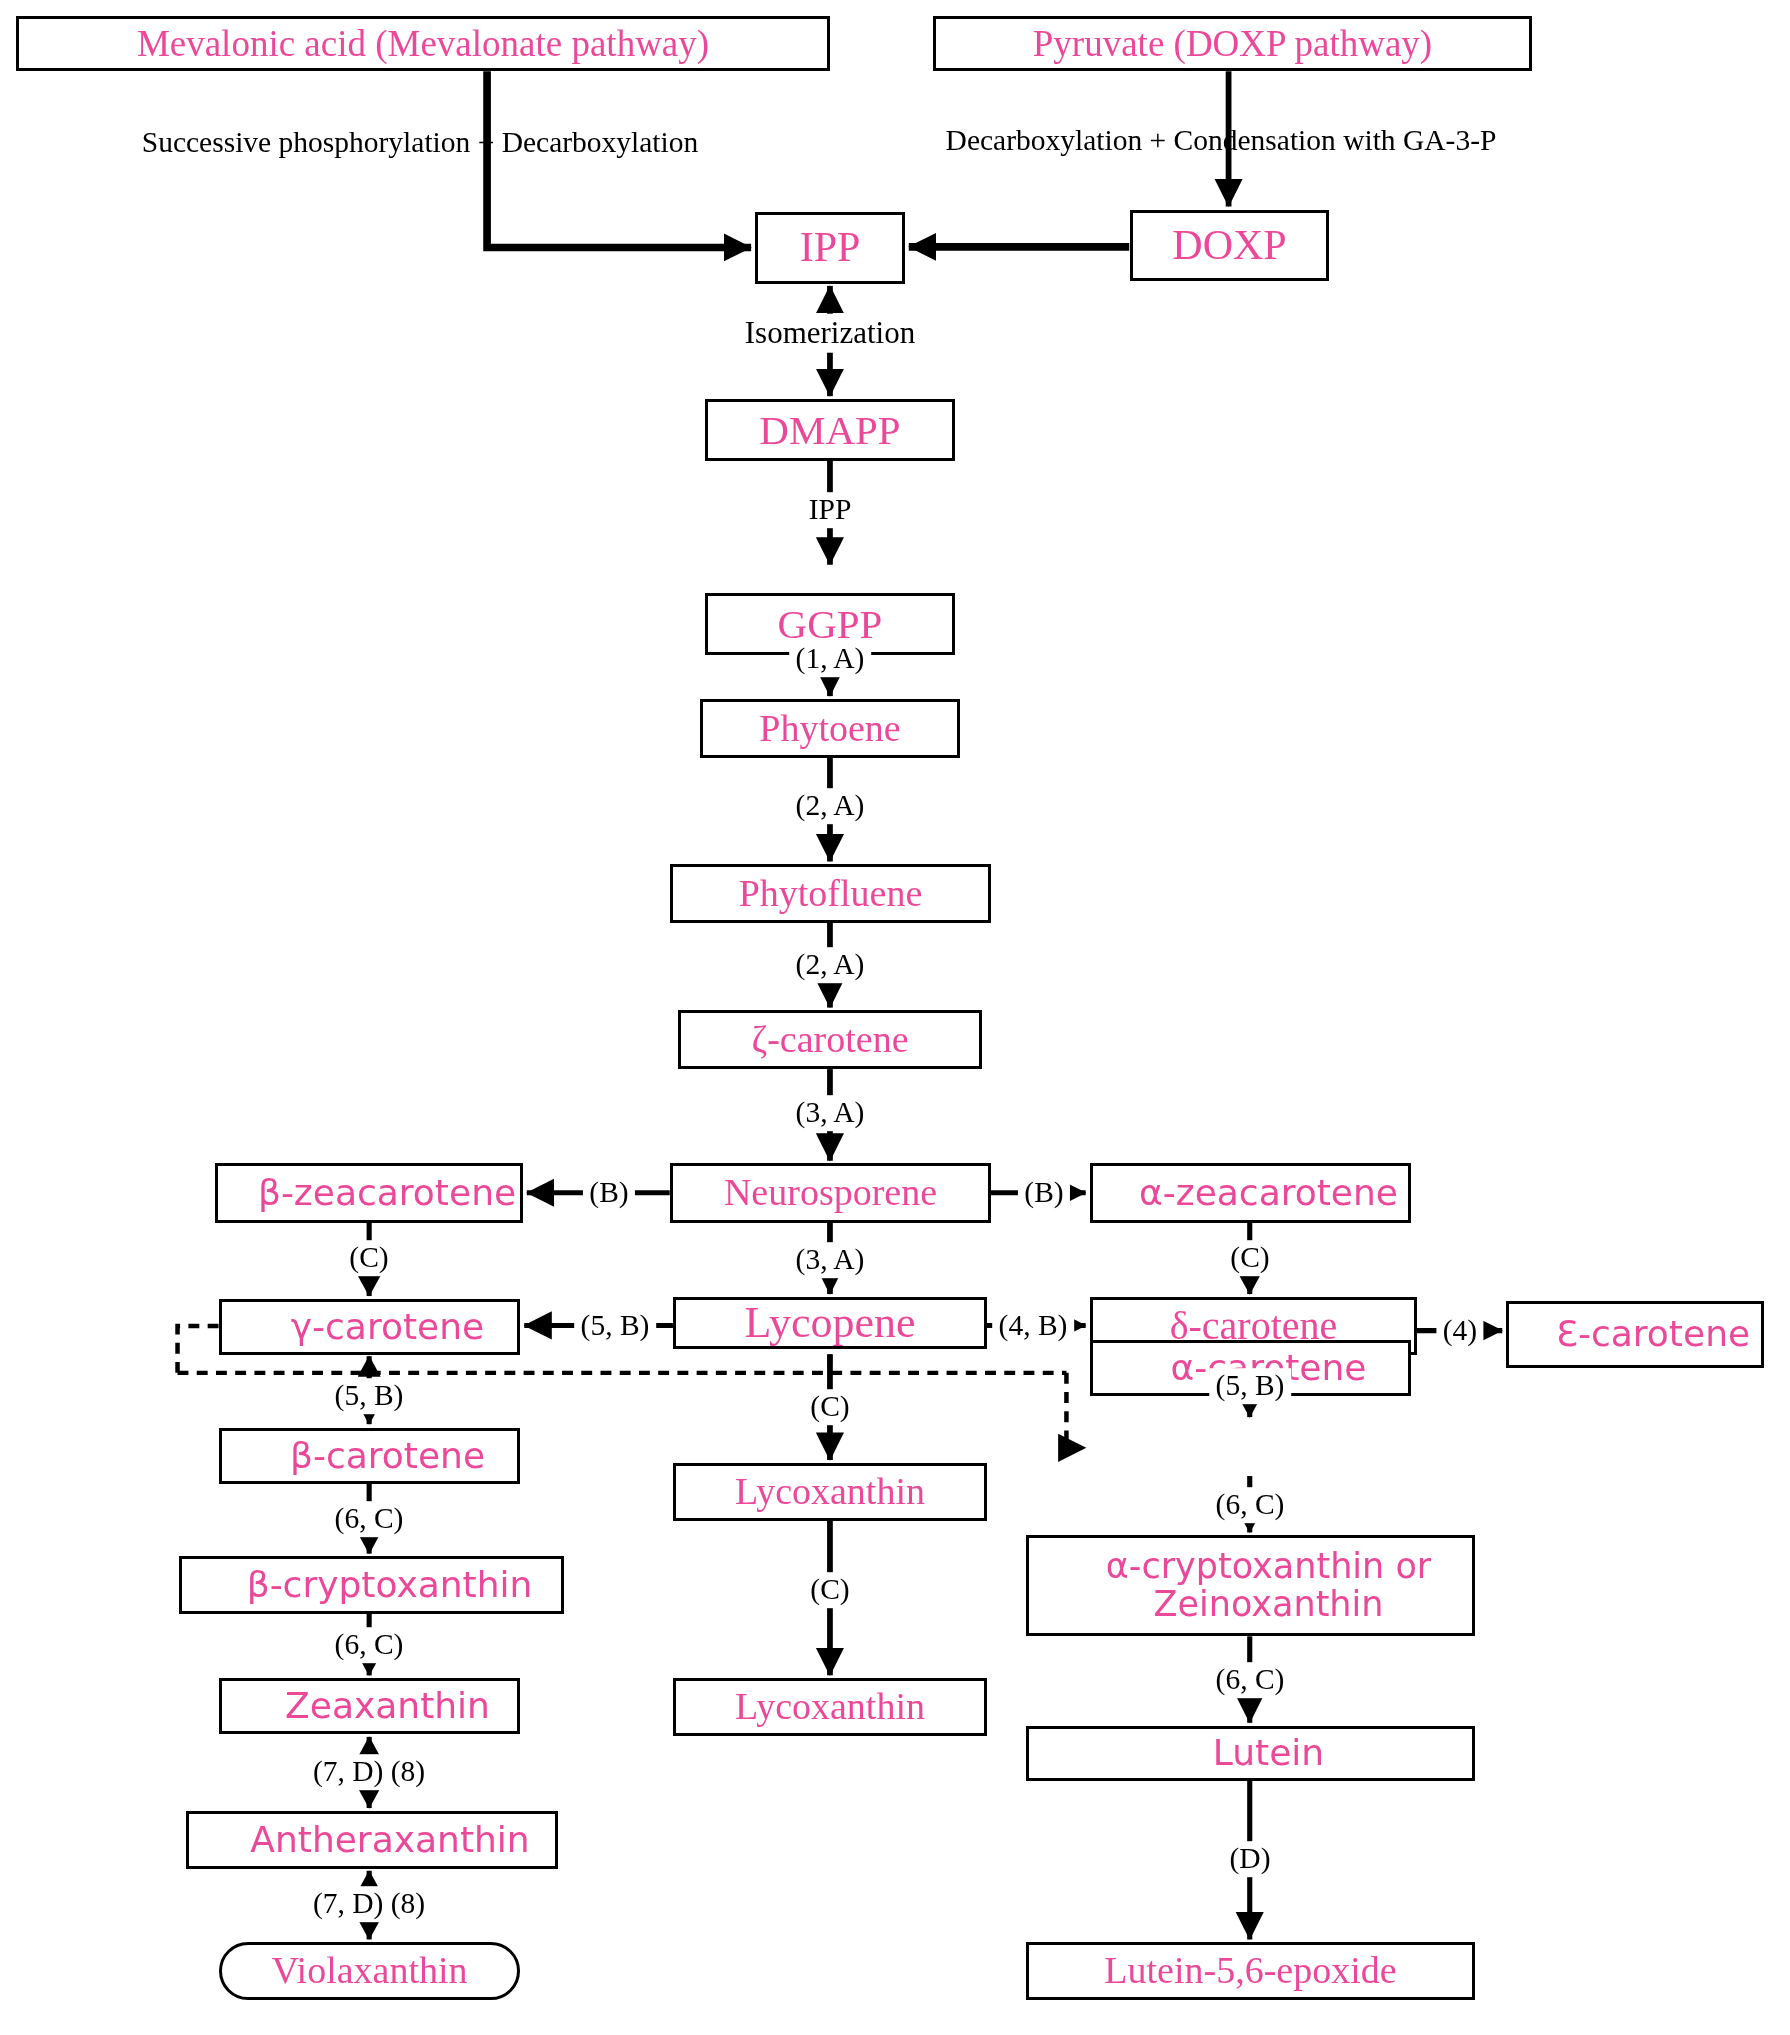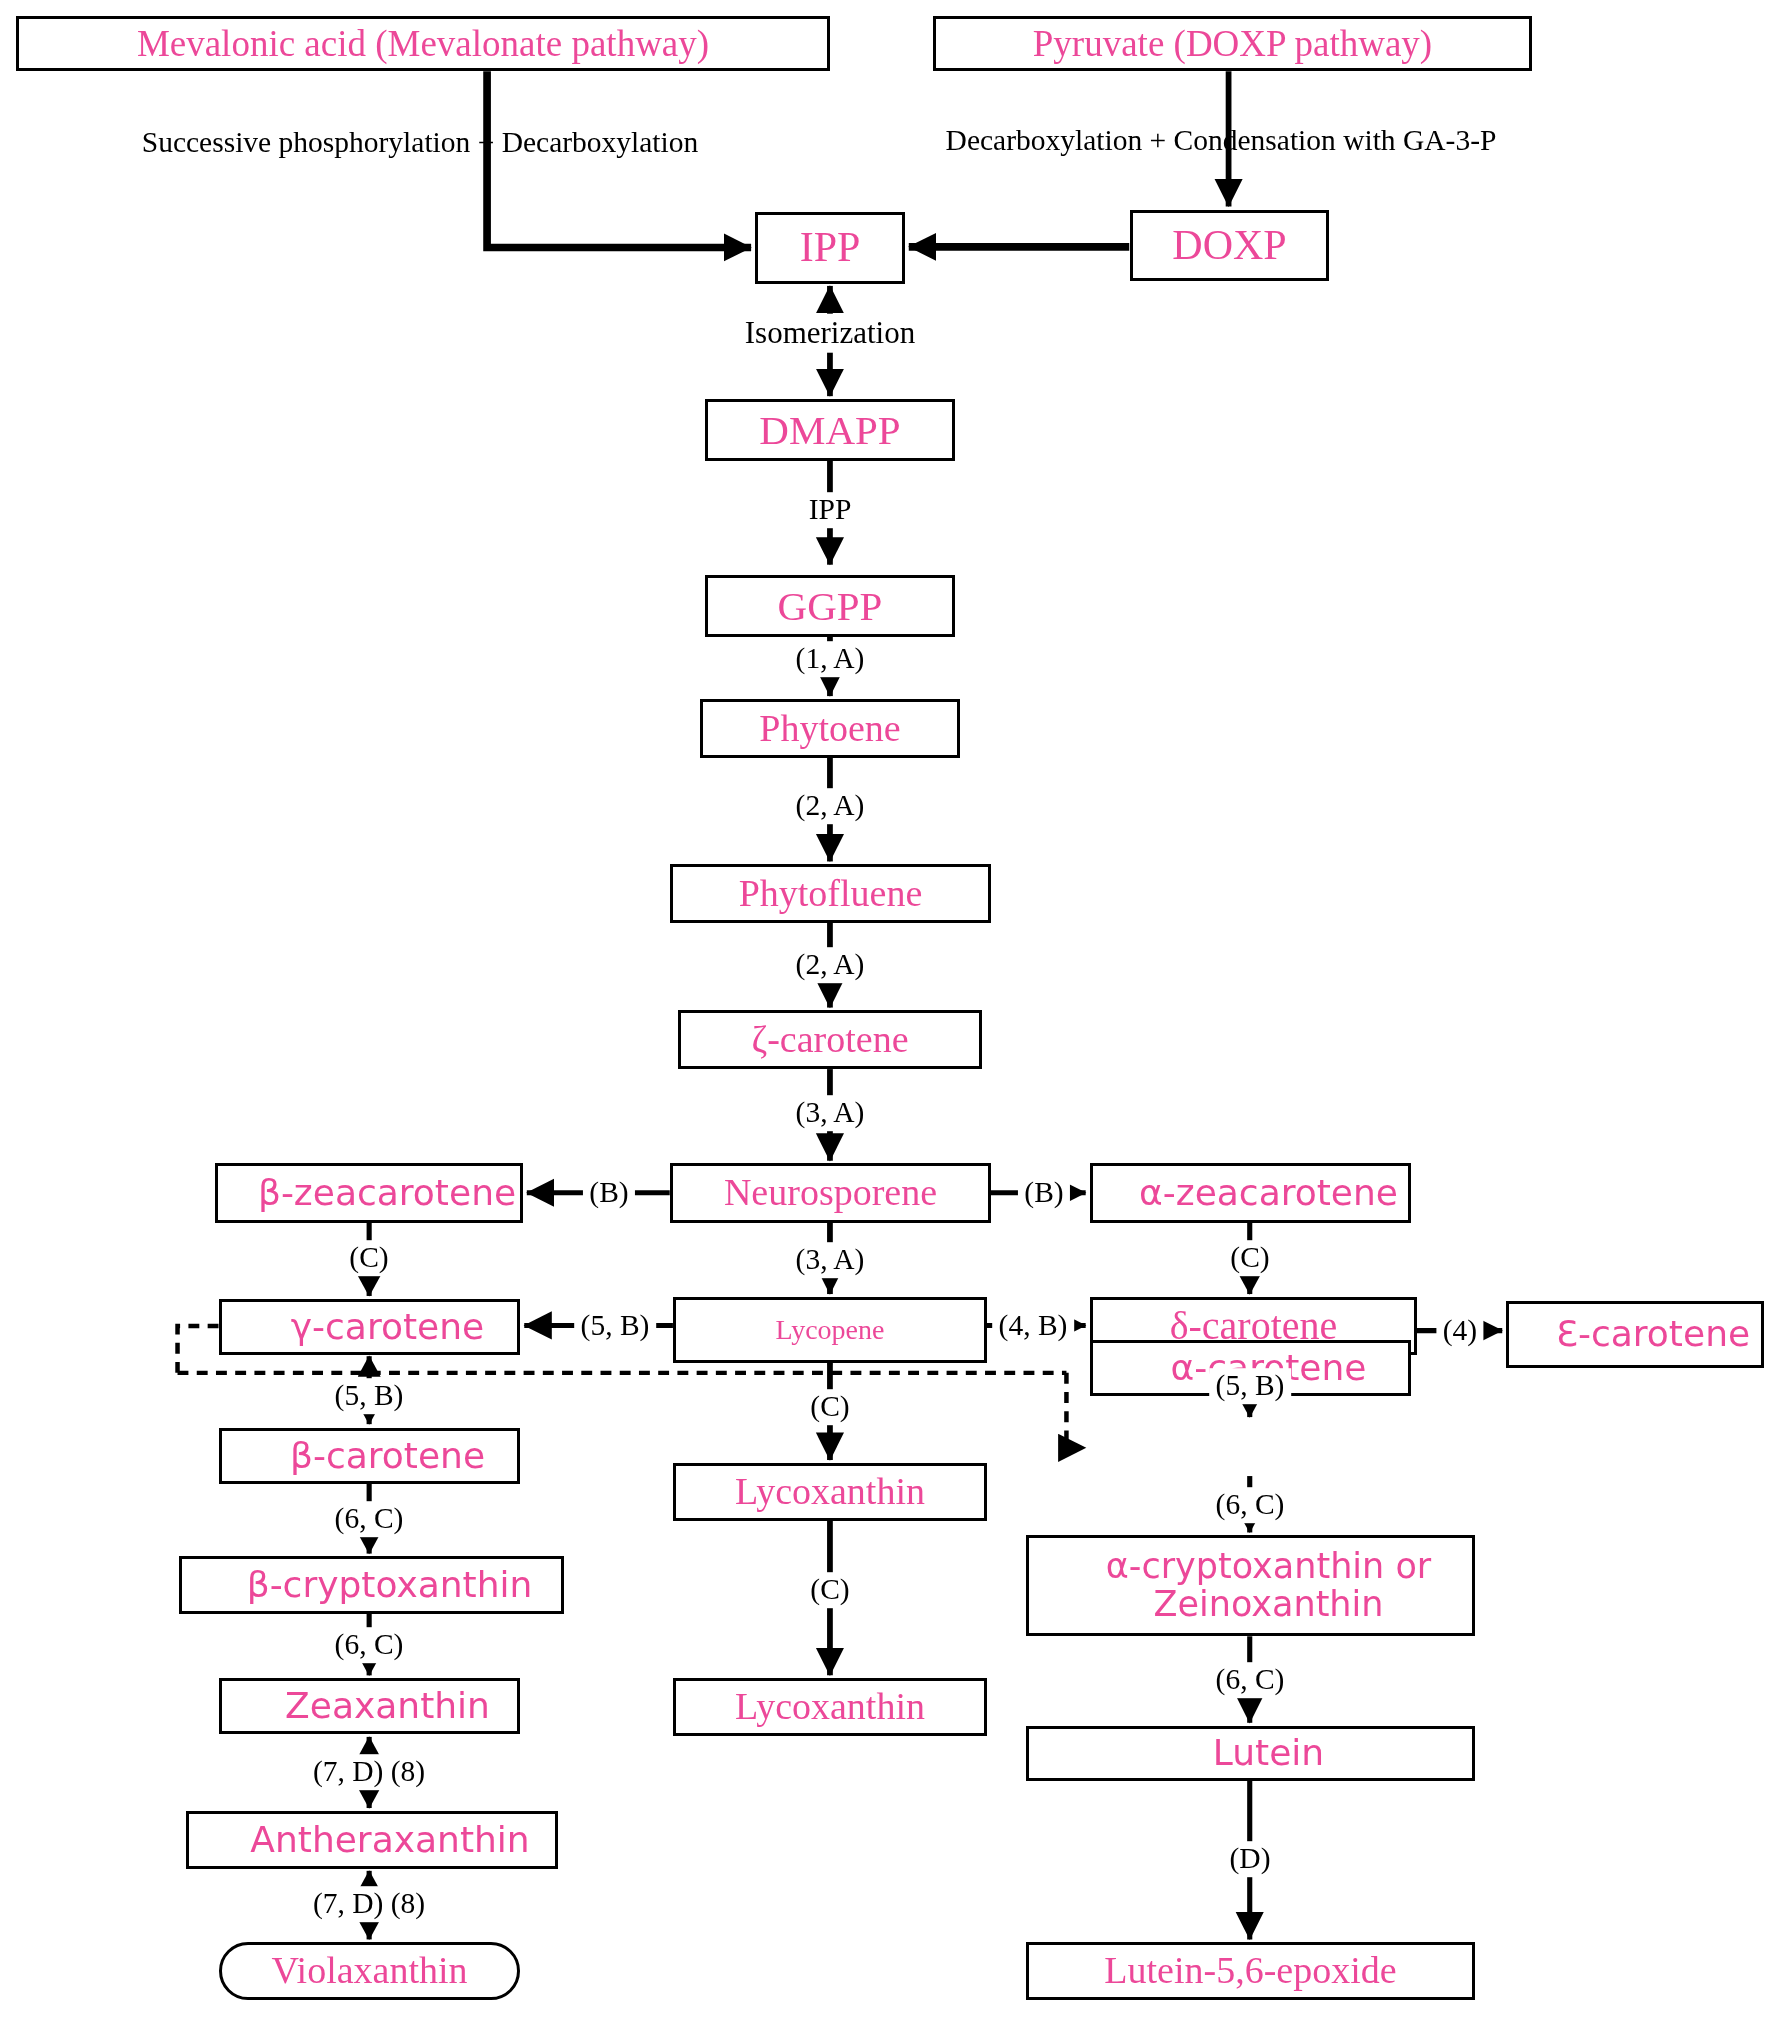--- a/index.html
+++ b/index.html
@@ -95,29 +95,29 @@
   <div class="lbl bg" style="left:1250px;top:1680px;">(6, C)</div>
   <div class="lbl bg" style="left:369px;top:1772px;">(7, D) (8)</div>
   <div class="lbl bg" style="left:369px;top:1904px;">(7, D) (8)</div>
   <div class="lbl bg" style="left:1250px;top:1859px;">(D)</div>
 
   <div class="node serif" style="left:16px;top:16px;width:814px;height:55px;font-size:37px;">Mevalonic acid (Mevalonate pathway)</div>
   <div class="node serif" style="left:933px;top:16px;width:599px;height:55px;font-size:37px;">Pyruvate (DOXP pathway)</div>
   <div class="node serif" style="left:755px;top:212px;width:150px;height:72px;font-size:42px;">IPP</div>
   <div class="node serif" style="left:1130px;top:210px;width:199px;height:71px;font-size:42px;">DOXP</div>
   <div class="node serif" style="left:705px;top:399px;width:250px;height:62px;font-size:41px;">DMAPP</div>
-  <div class="node serif" style="left:705px;top:575px;width:250px;height:62px;font-size:41px;">GGPP</div>
+  <div class="node serif" style="left:705px;top:593px;width:250px;height:62px;font-size:41px;">GGPP</div>
   <div class="node serif" style="left:700px;top:699px;width:260px;height:59px;font-size:38px;">Phytoene</div>
   <div class="node serif" style="left:670px;top:864px;width:321px;height:59px;font-size:38px;">Phytofluene</div>
   <div class="node serif" style="left:678px;top:1010px;width:304px;height:59px;font-size:38px;">ζ-carotene</div>
   <div class="node serif" style="left:670px;top:1163px;width:321px;height:60px;font-size:38px;">Neurosporene</div>
   <div class="node sans" style="left:215px;top:1163px;width:308px;height:60px;font-size:36px;">β-zeacarotene</div>
   <div class="node sans" style="left:1090px;top:1163px;width:321px;height:60px;font-size:36px;">α-zeacarotene</div>
   <div class="node sans" style="left:219px;top:1299px;width:301px;height:56px;font-size:36px;">γ-carotene</div>
-  <div class="node serif" style="left:673px;top:1297px;width:314px;height:66px;font-size:28px;">Lycopene</div>
+  <div class="node serif" style="left:673px;top:1297px;width:314px;height:52px;font-size:44px;">Lycopene</div>
   <div class="node serif" style="left:1090px;top:1297px;width:327px;height:58px;font-size:40px;">δ-carotene</div>
   <div class="node sans" style="left:1506px;top:1301px;width:258px;height:67px;font-size:36px;">Ɛ-carotene</div>
   <div class="node sans" style="left:219px;top:1428px;width:301px;height:56px;font-size:36px;">β-carotene</div>
   <div class="node sans" style="left:1090px;top:1340px;width:321px;height:56px;font-size:36px;">α-carotene</div>
   <div class="node serif" style="left:673px;top:1463px;width:314px;height:58px;font-size:38px;">Lycoxanthin</div>
   <div class="node sans" style="left:179px;top:1556px;width:385px;height:58px;font-size:36px;">β-cryptoxanthin</div>
   <div class="node sans" style="left:1026px;top:1535px;width:449px;height:101px;font-size:35px;">
     <span>α-cryptoxanthin or</span>
     <span>Zeinoxanthin</span>
   </div>

